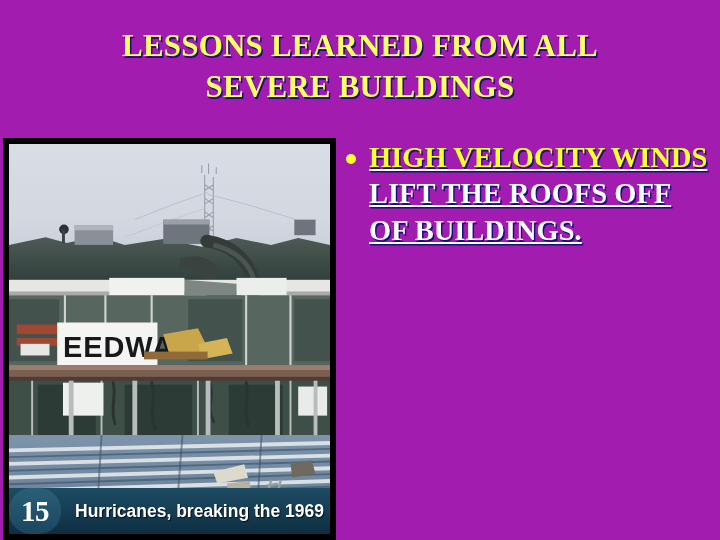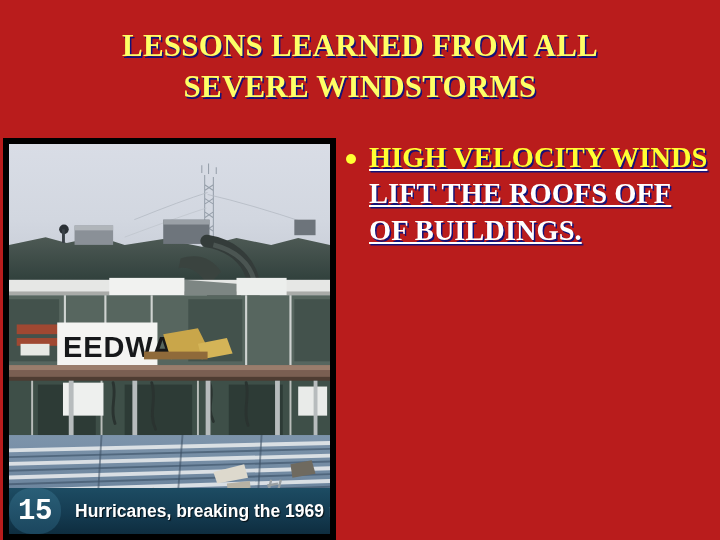--- a/index.html
+++ b/index.html
@@ -10,21 +10,21 @@
   body {
     width: 720px;
     height: 540px;
     overflow: hidden;
     font-family: "Liberation Serif", "DejaVu Serif", serif;
   }
   .slide {
     position: relative;
     width: 720px;
     height: 540px;
-    background: #b91c1c;
+    background: #a21caf;
   }
 
   
   .title {
     position: absolute;
     left: 24px;
     top: 26px;
     width: 672px;
     text-align: center;
     color: #ffff66;
@@ -97,21 +97,21 @@
     flex: 0 0 auto;
     width: 52px;
     height: 100%;
     background: linear-gradient(180deg, #2a5f78 0%, #1b465e 100%);
     display: flex;
     align-items: center;
     justify-content: center;
     color: #ffffff;
     font-size: 29px;
     font-weight: bold;
-    font-family: Liberation Mono, monospace;
+    font-family: Liberation Serif, serif;
     letter-spacing: -0.5px;
     border-radius: 22px;
   }
   .caption-text {
     flex: 1 1 auto;
     padding-left: 14px;
     color: #ffffff;
     font-size: 17.5px;
     font-weight: bold;
     font-family: "Liberation Sans", "DejaVu Sans", sans-serif;
@@ -119,21 +119,21 @@
     white-space: nowrap;
   }
 </style>
 </head>
 <body>
 
 <div class="slide">
 
   <div class="title">
     <span class="title-line">LESSONS LEARNED FROM ALL</span>
-    <span class="title-line">SEVERE WINDSTORMS</span>
+    <span class="title-line">SEVERE BUILDINGS</span>
   </div>
 
   <div class="body-block">
     <div class="bullet-row">
       <span class="bullet-dot"></span>
       <span class="bullet-text"><span class="hl">HIGH VELOCITY WINDS </span><span>LIFT THE ROOFS OFF OF BUILDINGS.</span></span>
     </div>
   </div>
 
   <div class="photo">

